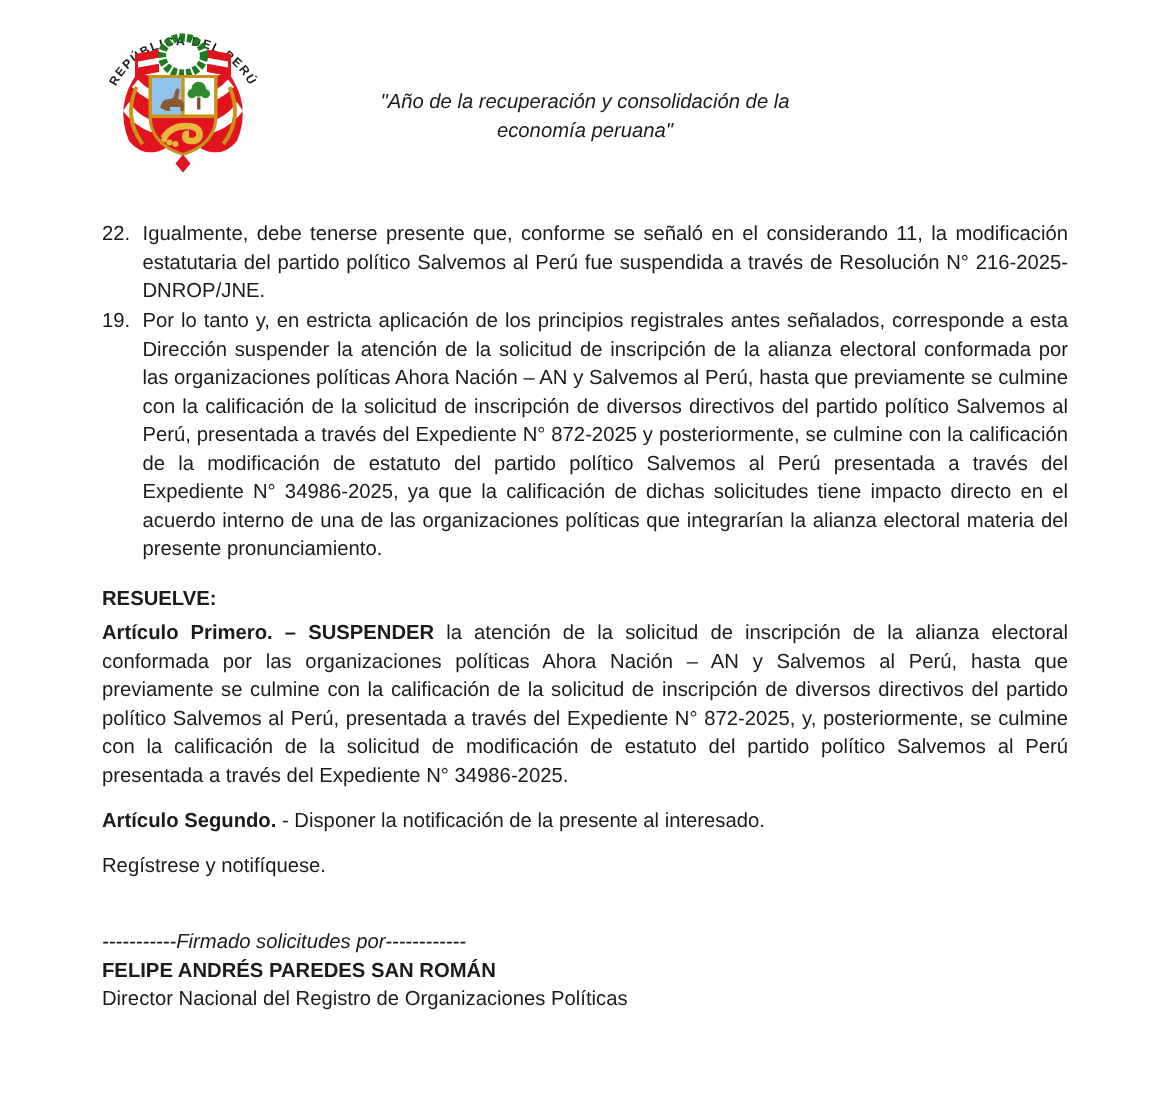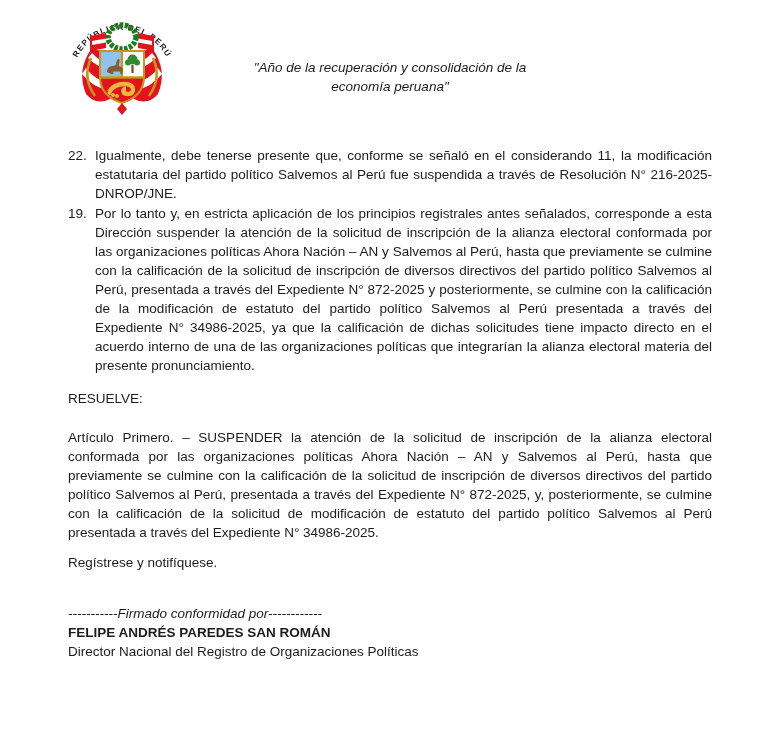--- a/index.html
+++ b/index.html
@@ -65,25 +65,25 @@
     flex: 1;
     text-align: justify;
   }
   .considerando.last {
     margin-bottom: 14px;
   }
   p {
     margin: 0 0 11px 0;
   }
   .resuelve {
-    font-weight: normal;
-    margin-bottom: 20px;
+    font-weight: bold;
+    margin-bottom: 4px;
   }
   .lead-bold {
-    font-weight: normal;
+    font-weight: bold;
   }
   .registrese {
     margin-bottom: 32px;
   }
   .signature {
     line-height: 19px;
   }
   .sig-digital {
     font-style: italic;
   }
@@ -168,24 +168,25 @@
     <div class="considerando last">
       <span class="num">19.</span>
       <span class="txt">Por lo tanto y, en estricta aplicación de los principios registrales antes señalados, corresponde a esta Dirección suspender la atención de la solicitud de inscripción de la alianza electoral conformada por las organizaciones políticas Ahora Nación – AN y Salvemos al Perú, hasta que previamente se culmine con la calificación de la solicitud de inscripción de diversos directivos del partido político Salvemos al Perú, presentada a través del Expediente N° 872-2025 y posteriormente, se culmine con la calificación de la modificación de estatuto del partido político Salvemos al Perú presentada a través del Expediente N° 34986-2025, ya que la calificación de dichas solicitudes tiene impacto directo en el acuerdo interno de una de las organizaciones políticas que integrarían la alianza electoral materia del presente pronunciamiento.</span>
     </div>
 
 
     <p class="resuelve">RESUELVE:</p>
 
     <p><span class="lead-bold">Artículo Primero. – SUSPENDER</span><span> la atención de la solicitud de inscripción de la alianza electoral conformada por las organizaciones políticas Ahora Nación – AN y Salvemos al Perú, hasta que previamente se culmine con la calificación de la solicitud de inscripción de diversos directivos del partido político Salvemos al Perú, presentada a través del Expediente N° 872-2025, y, posteriormente, se culmine con la calificación de la solicitud de modificación de estatuto del partido político Salvemos al Perú presentada a través del Expediente N° 34986-2025.</span></p>
 
+    <p><span class="lead-bold">Artículo Segundo.</span><span> - Disponer la notificación de la presente al interesado.</span></p>
 
     <p class="registrese">Regístrese y notifíquese.</p>
 
     <div class="signature">
-      <div class="sig-digital">-----------Firmado conformidad por------------</div>
+      <div class="sig-digital">-----------Firmado solicitudes por------------</div>
       <div class="sig-name">FELIPE ANDRÉS PAREDES SAN ROMÁN</div>
       <div>Director Nacional del Registro de Organizaciones Políticas</div>
 
     </div>
 
   </div>
 </div>
 
 </body></html>

